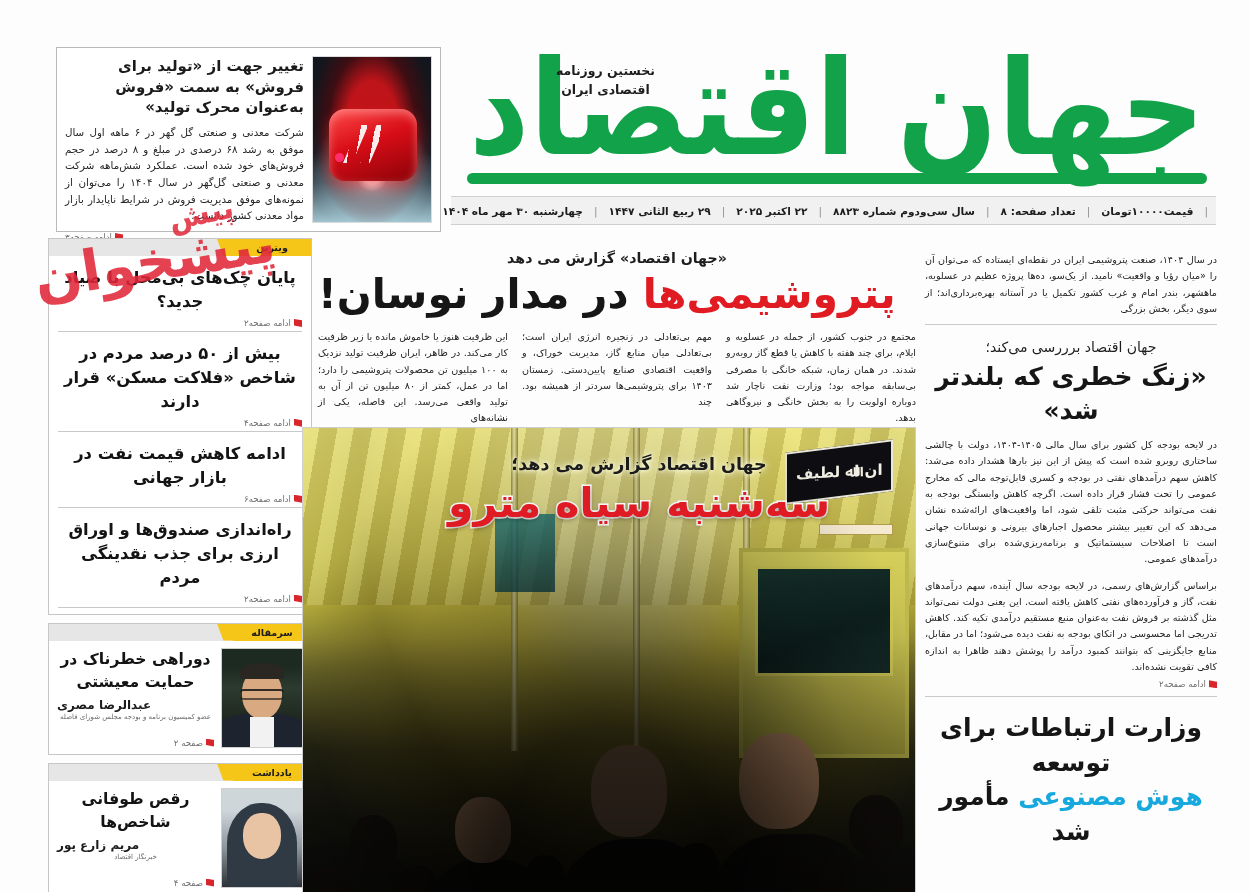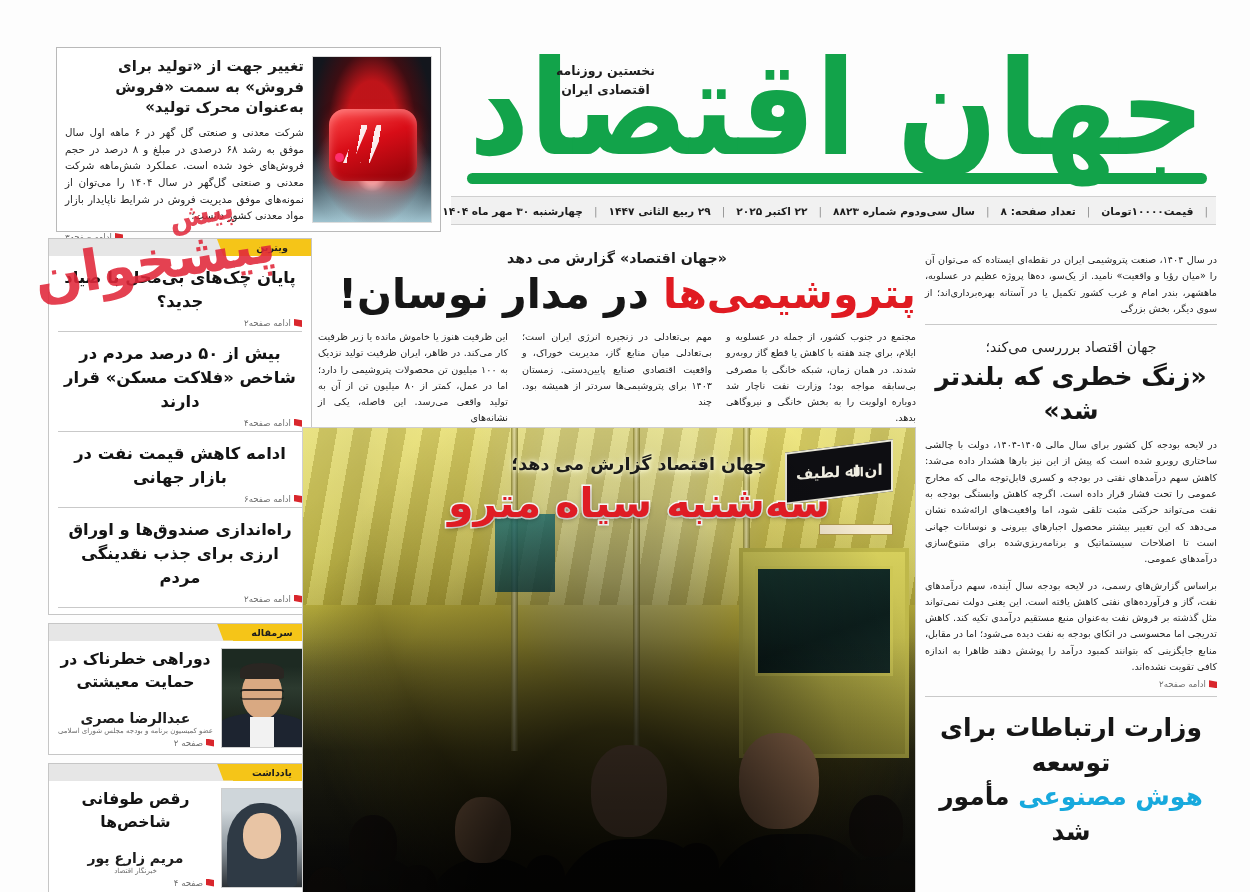--- a/index.html
+++ b/index.html
@@ -164,22 +164,22 @@
   }
 
   
   .op-body { display: flex; flex-direction: row-reverse; padding: 7px 8px 6px; gap: 7px; }
   .op-text { flex: 1; display: flex; flex-direction: column; }
   .op-title {
     font-size: 15.6px; font-weight: bold; line-height: 1.5;
     color: #141414; text-align: center;
   }
   .op-author {
-    margin-top: 16px; font-size: 14px; font-weight: bold;
-    color: #1d1d1d; text-align: center;
+    margin-top: 4px; font-size: 12px; font-weight: bold;
+    color: #1d1d1d; text-align: left;
   }
   .op-role {
     margin-top: 1px; font-size: 7px; color: #6a6a6a; text-align: center;
   }
   .op-foot {
     margin-top: auto; display: flex; justify-content: flex-start;
   }
   .avatar {
     flex: 0 0 82px; width: 82px; height: 100px;
     border: 1px solid #cfcfcf; overflow: hidden; position: relative;
@@ -210,21 +210,21 @@
   
   .lead {
     position: absolute; left: 318px; top: 250px;
     width: 598px;
   }
   .kicker {
     font-size: 14.2px; color: #1d1d1d; text-align: center;
     font-weight: 600; margin-bottom: 4px;
   }
   .lead-title {
-    font-size: 41px; font-weight: bold; text-align: right;
+    font-size: 41px; font-weight: bold; text-align: left;
     color: #161616; line-height: 1.18; letter-spacing: -0.5px;
   }
   .lead-title .red { color: #e01b22; }
   .lead-cols {
     margin-top: 11px;
     display: flex; flex-direction: row; gap: 14px;
     font-size: 9.6px; line-height: 1.68; color: #222;
     text-align: justify;
   }
   .lead-cols .col { flex: 1; }
@@ -477,21 +477,21 @@
 
     <div class="card">
       <div class="card-head">
         <div class="tab">سرمقاله</div>
         <div class="tab-tail"></div>
       </div>
       <div class="op-body">
         <div class="op-text">
           <div class="op-title">دوراهی خطرناک در حمایت معیشتی</div>
           <div class="op-author">عبدالرضا مصری</div>
-          <div class="op-role">عضو کمیسیون برنامه و بودجه مجلس شورای اسلامی</div>
+          <div class="op-role">عضو کمیسیون برنامه و بودجه مجلس شورای فاصله</div>
           <div class="op-foot">
             <span class="cont-link">
               <span class="cont-flag"></span>
               <span>صفحه ۲</span>
             </span>
           </div>
         </div>
         <div class="avatar av1">
           <div class="shoulders" style="bottom:0;height:34px;background:#1d2430"></div>
           <div class="face f-skin" style="width:40px;height:50px;top:20px"></div>

